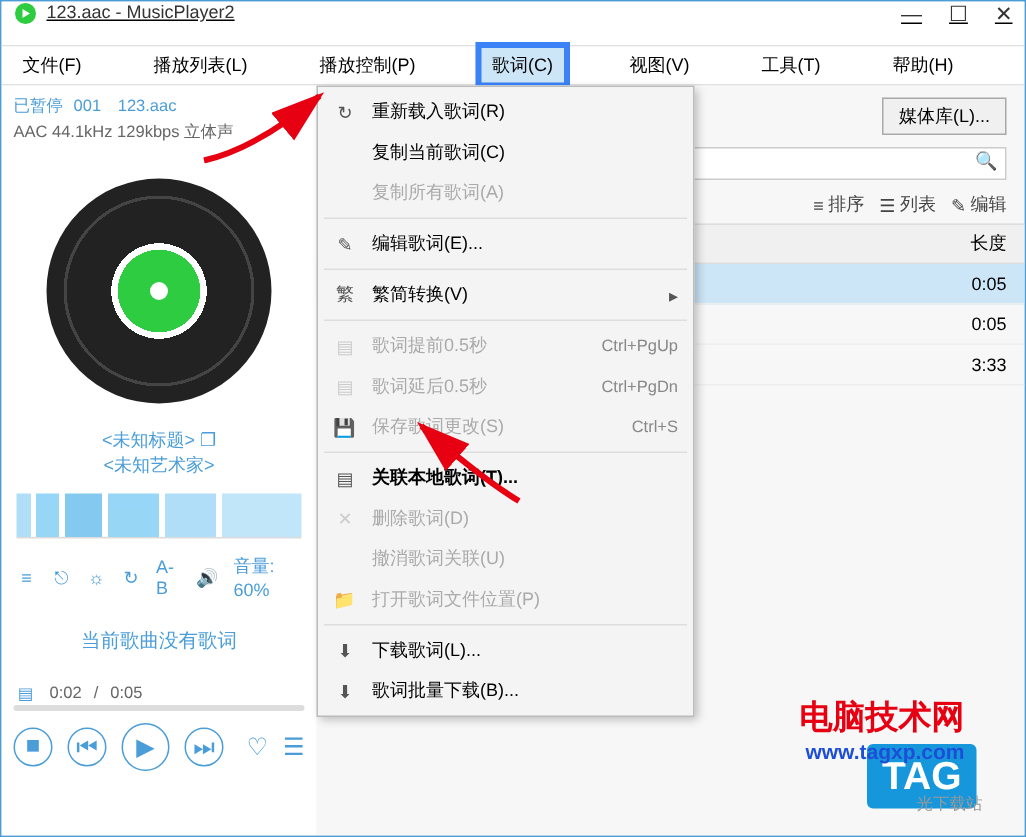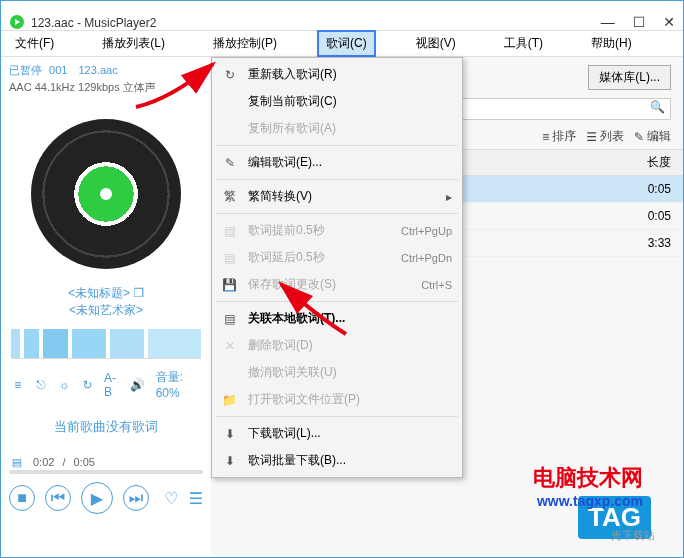--- a/index.html
+++ b/index.html
@@ -1,24 +1,24 @@
 <!DOCTYPE html>
 <html><head>
   <meta charset="utf-8">
   <style>
     * { margin: 0; padding: 0; box-sizing: border-box; font-family: "Microsoft YaHei", "SimSun", sans-serif; }
     body { width: 684px; height: 558px; background: #f5f5f5; position: relative; overflow: hidden; border: 1px solid #4a9dd8; }
-    .titlebar { height: 30px; background: #fff; display: flex; align-items: flex-end; padding: 0 8px; border-bottom: 1px solid #e0e0e0; }
+    .titlebar { height: 30px; background: #fff; display: flex; align-items: flex-start; padding: 0 8px; border-bottom: 1px solid #e0e0e0; text-decoration: underline; }
     .titlebar-icon { width: 16px; height: 16px; margin-right: 6px; }
     .titlebar-title { font-size: 12px; color: #333; flex: 1; }
     .titlebar-controls { display: flex; gap: 18px; }
     .tc-btn { font-size: 14px; color: #333; cursor: pointer; }
     .menubar { height: 26px; background: #fff; display: flex; align-items: center; padding: 0 6px; font-size: 12px; border-bottom: 1px solid #e0e0e0; gap: 32px; }
     .menu-item { padding: 4px 8px; cursor: pointer; }
-    .menu-item.active { background: #cce5f7; border: 2px solid #3b82f6; padding: 3px 7px; }
+    .menu-item.active { background: #cce5f7; border: 4px solid #3b82f6; padding: 3px 7px; }
     .content { display: flex; height: calc(100% - 56px); }
     .left-panel { width: 210px; background: #fff; padding: 6px 8px; position: relative; }
     .status-line { font-size: 11px; color: #4a9dd8; }
     .status-line .sep { margin: 0 4px; }
     .audio-info { font-size: 11px; color: #666; margin-top: 2px; }
     .album-art { width: 150px; height: 150px; margin: 24px auto 8px; position: relative; }
     .disc { width: 150px; height: 150px; border-radius: 50%; background: radial-gradient(circle, #2ecc40 0 26%, #fff 26% 30%, #222 30% 58%, #444 58% 60%, #222 60% 100%); position: relative; }
     .disc::after { content:''; position:absolute; left:46%; top:46%; width:8%; height:8%; background:#fff; border-radius:50%; }
     .track-info { text-align: center; margin-top: 16px; }
     .track-title, .track-artist { font-size: 12px; color: #4a9dd8; }

